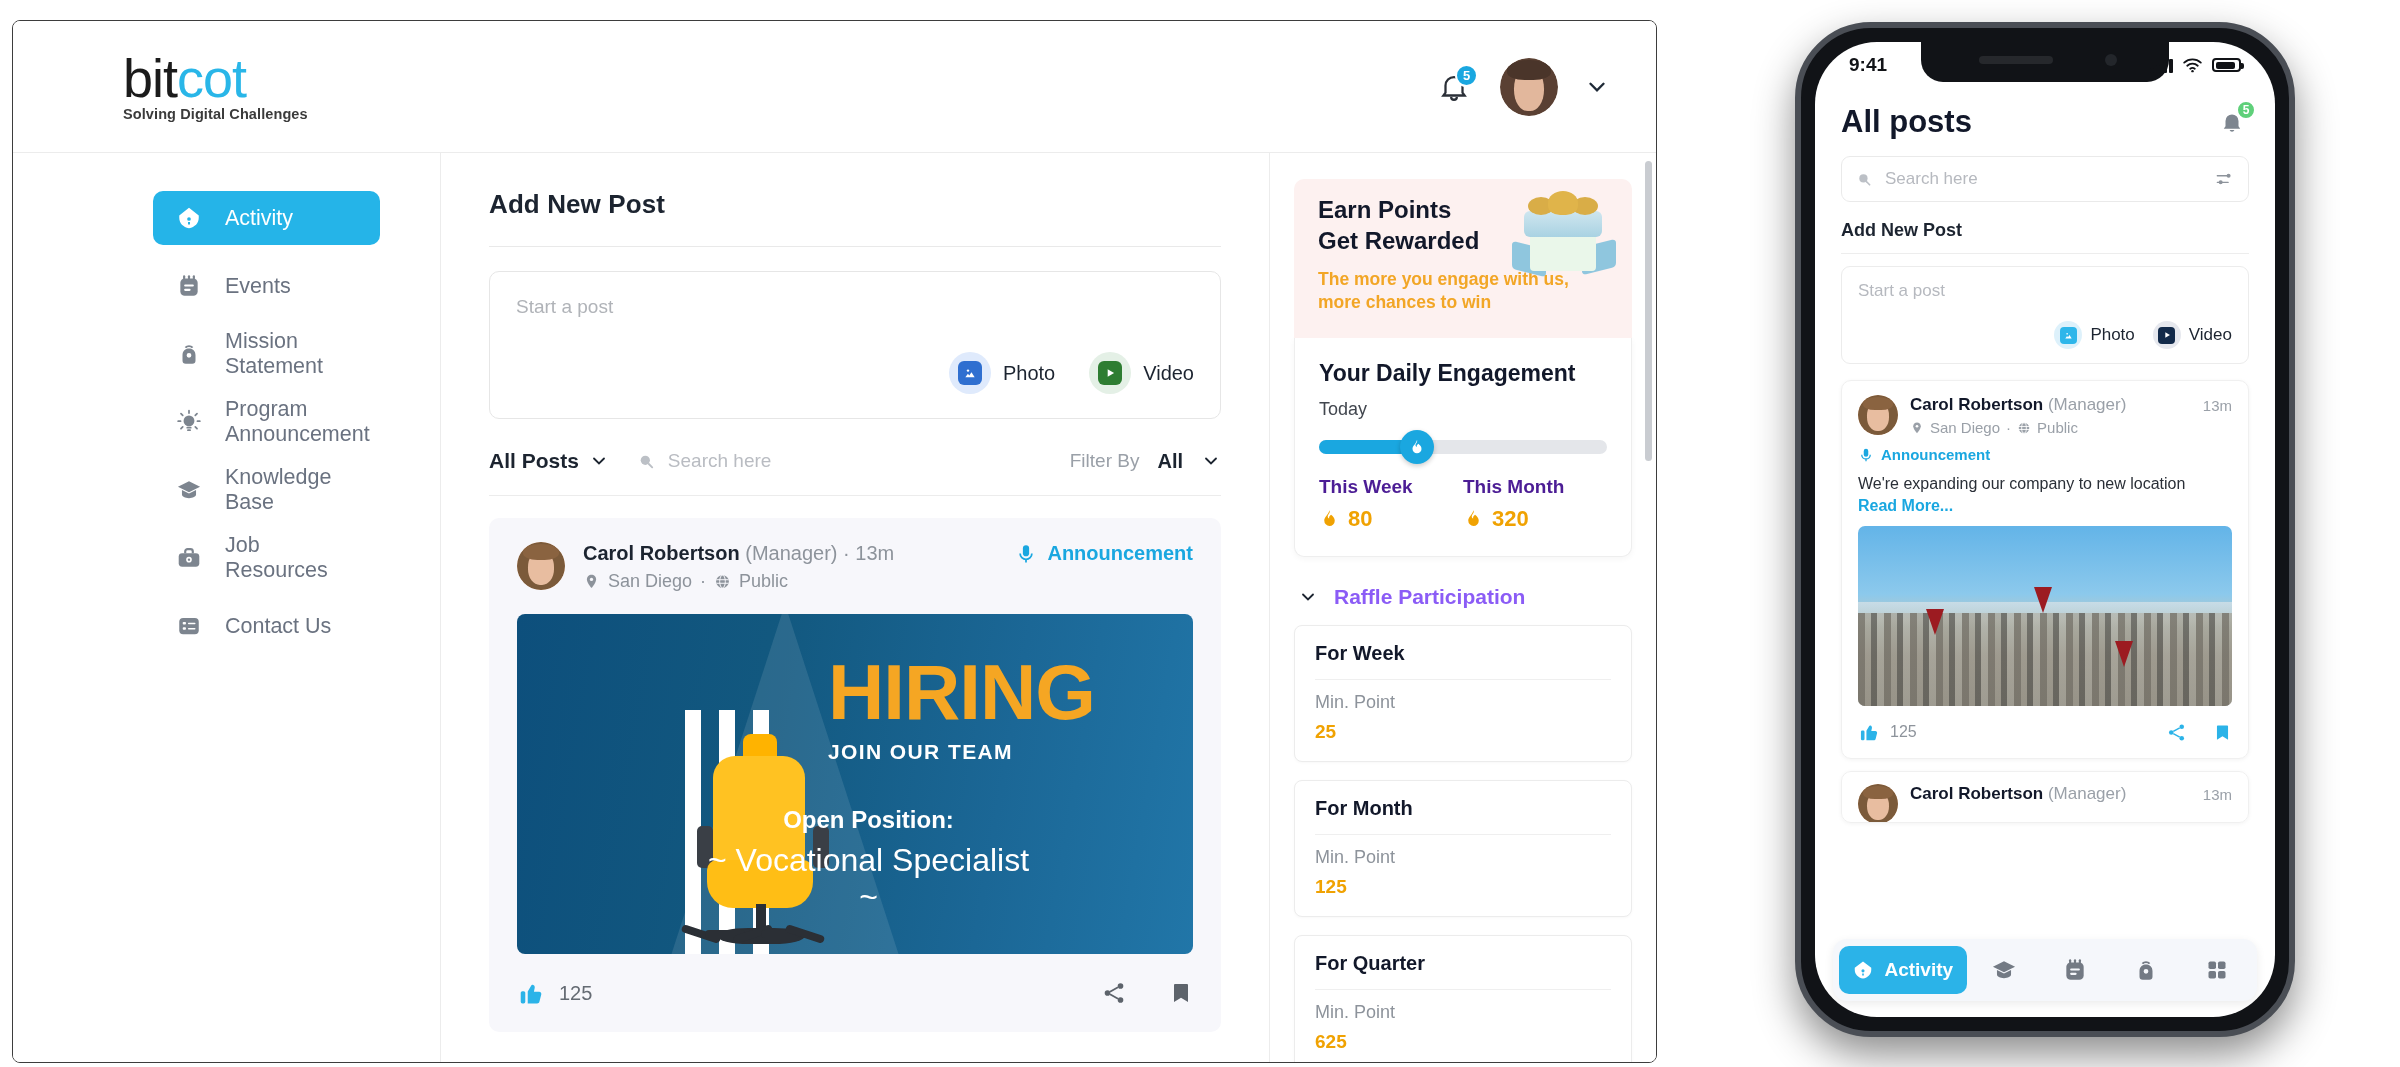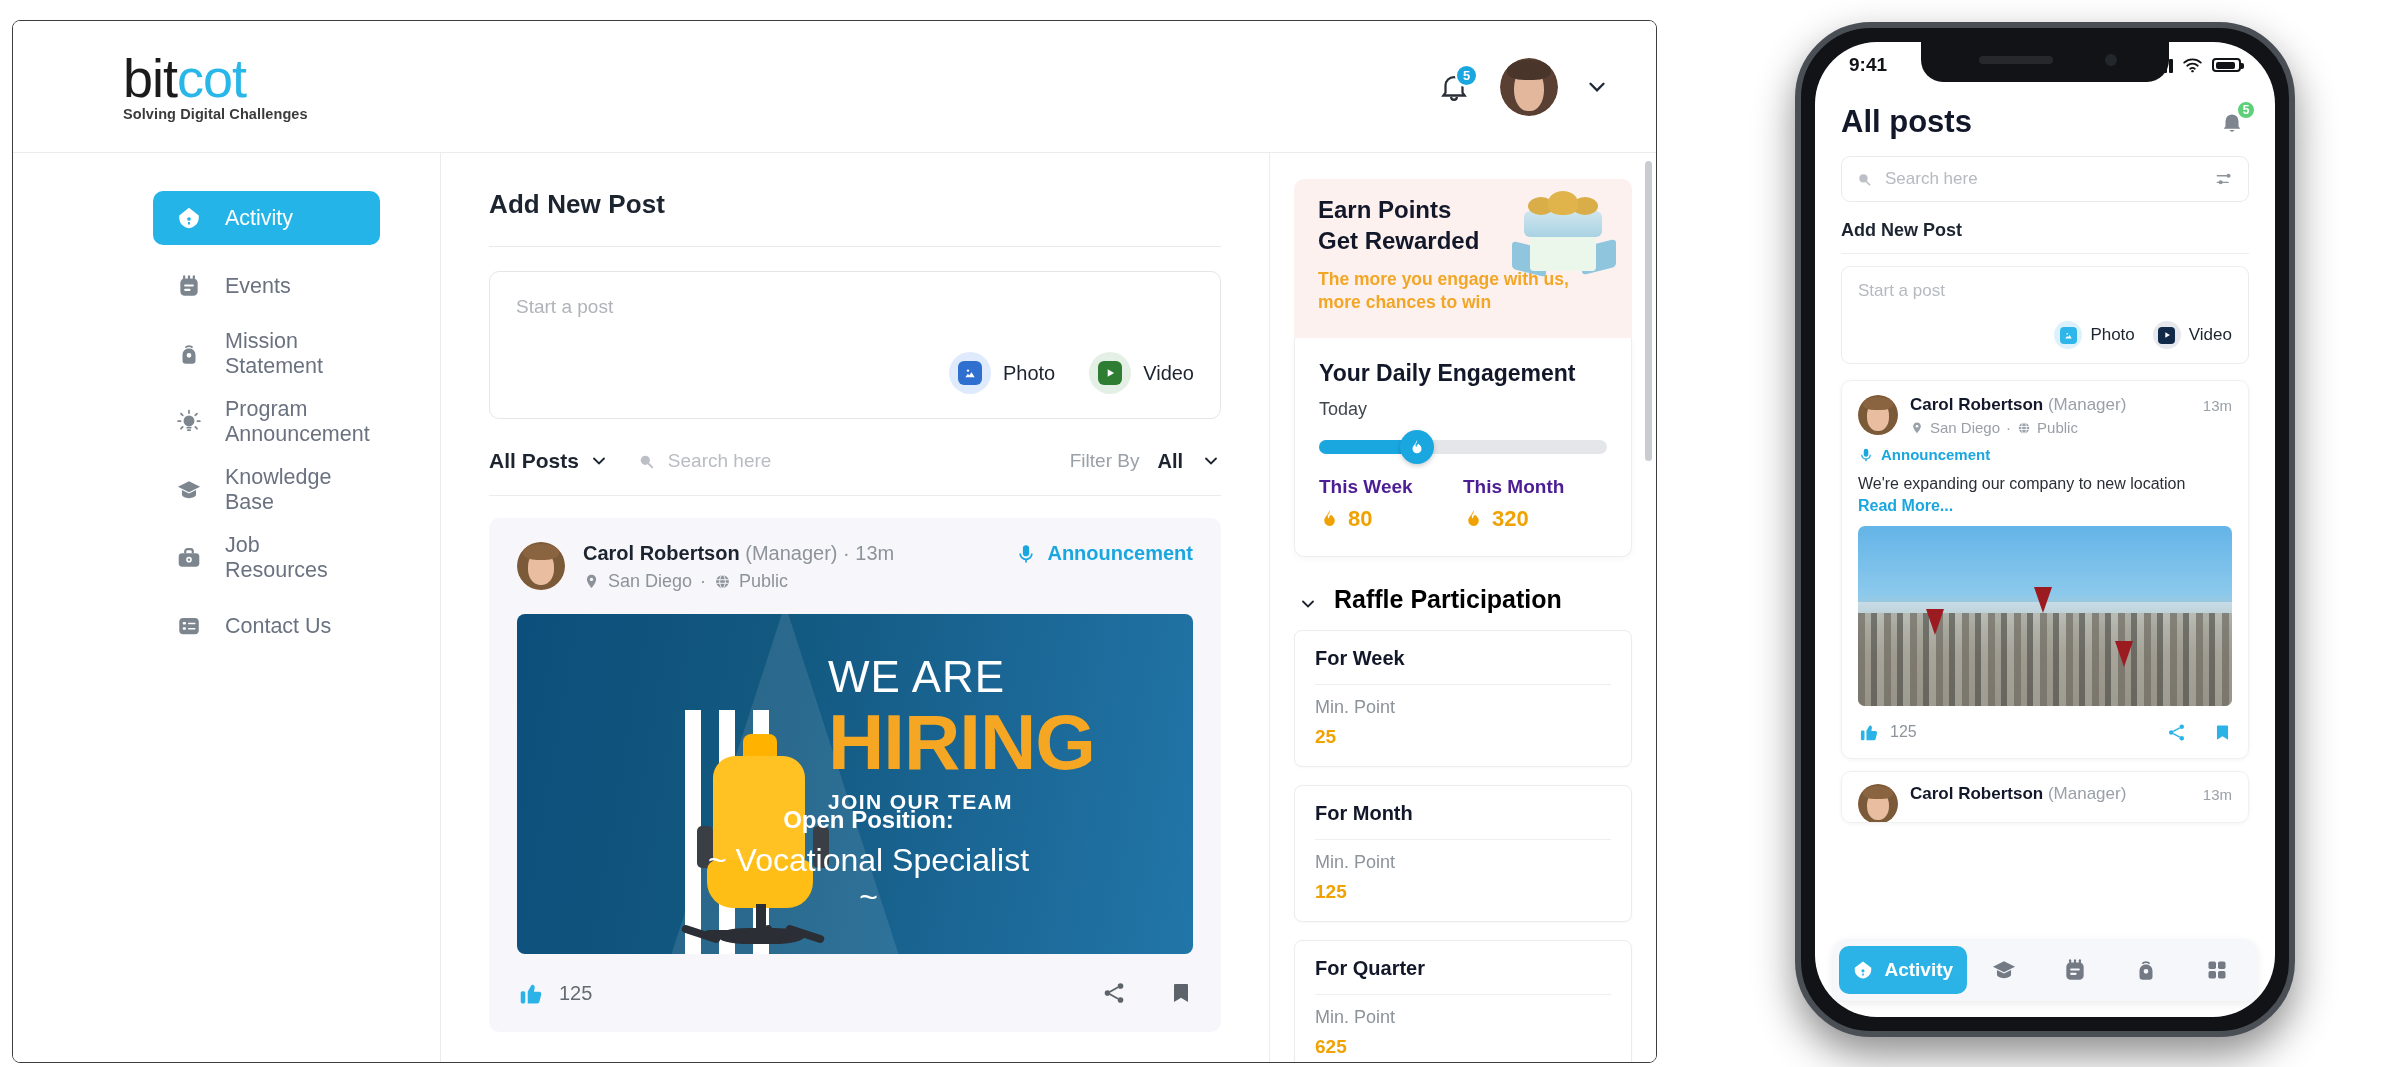--- a/index.html
+++ b/index.html
@@ -180,21 +180,21 @@
   .bar .knob {
     position:absolute; left:30%; top:-10px; width:34px; height:34px; border-radius:50%;
     background:#1aa7e0; display:flex; align-items:center; justify-content:center;
     box-shadow: 0 2px 5px rgba(0,0,0,.2);
   }
   .wk-row { display:flex; margin-top: 22px; }
   .wk { flex:1; }
   .wk .lbl { font-size:19px; color:#4c1d95; font-weight:600; }
   .wk .val { font-size:22px; color:#f0a202; font-weight:700; margin-top: 8px; display:flex; align-items:center; gap:8px;}
 
-  .raffle-hd { display:flex; align-items:flex-end; gap:16px; margin: 28px 0 16px 4px; font-size: 25px; font-weight:700; color:#000000; cursor:pointer;}
+  .raffle-hd { display:flex; align-items:center; gap:16px; margin: 28px 0 16px 4px; font-size: 21px; font-weight:700; color:#8b5cf6; cursor:pointer;}
   .rcard {
     border:1px solid #ececec; border-radius:8px; background:#fff;
     padding: 16px 20px 18px 20px; margin-bottom: 18px;
     box-shadow: 0 1px 3px rgba(0,0,0,.03);
   }
   .rcard .rt { font-size: 20px; font-weight:700; color:#12182a; }
   .rcard .sep { height:1px; background:#efefef; margin: 14px 0 12px 0; }
   .rcard .mp { font-size:18px; color:#8d939b; }
   .rcard .pv2 { font-size:19px; color:#f0a202; font-weight:700; margin-top:8px; }
 
@@ -541,21 +541,20 @@
               <span class="seat"></span>
                 <span class="pole"></span>
                 <span class="base"></span>
             <span class="leg" style="left: -8px; transform: rotate(18deg);"></span>
                 <span class="leg" style="left: 16px; transform: rotate(0deg);"></span>
                 <span class="leg" style="left: 44px; transform: rotate(-18deg);"></span>
                 <span class="leg" style="left: 72px; transform: rotate(0deg);"></span>
                 <span class="leg" style="left: 96px; transform: rotate(18deg);"></span>
               </div>
             <div class="banner-txt">
-              <div class="bt1">WE ARE</div>
               <div class="bt2">HIRING</div>
               <div class="bt3">JOIN OUR TEAM</div>
             </div>
             <div class="banner-pos">
               <div class="bp1">Open Position:</div>
               <div class="bp2">~ Vocational Specialist ~</div>
             </div>
           </div>
 
           <div class="post-foot">

